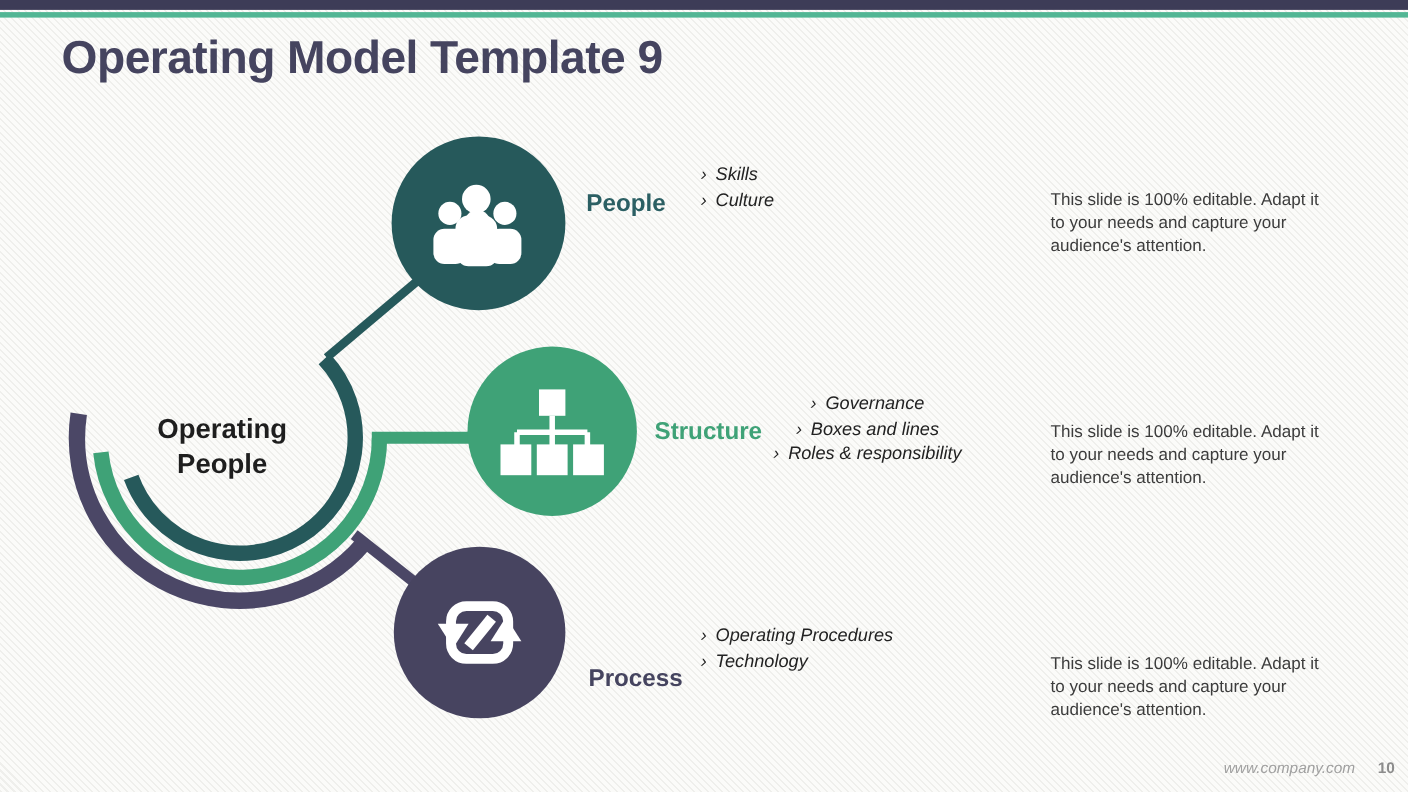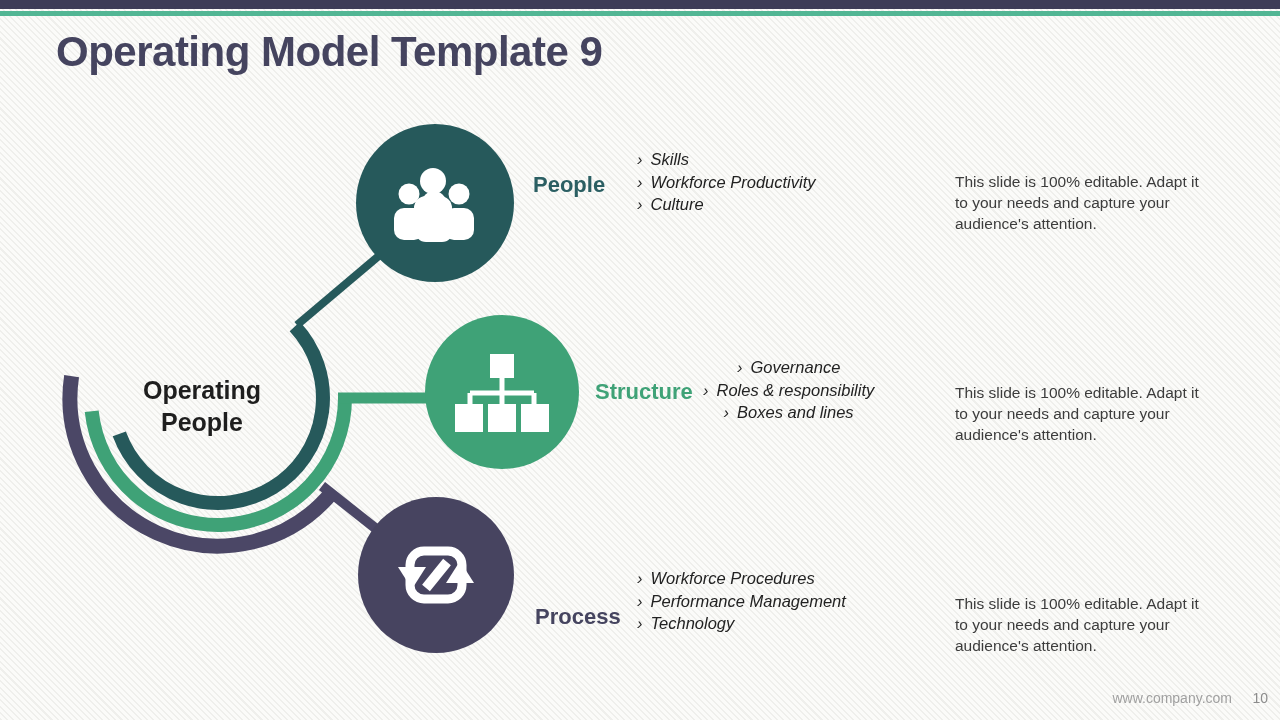--- a/index.html
+++ b/index.html
@@ -25,22 +25,22 @@
   .label-process{left:535px;top:604px;color:#45445F;}
   .bullets{position:absolute;font-size:16.5px;font-style:italic;color:#222;line-height:22.5px;}
   .bullets-people{left:637px;top:148px;font-style:italic;}
   .bullets-structure{left:703px;top:356px;text-align:center;}
   .bullets-process{left:637px;top:567px;}
   .b-mark{display:inline-block;margin-right:8px;}
   .note{position:absolute;font-size:15.5px;color:#3C3C3C;line-height:21px;white-space:nowrap;margin-top:17px;}
   .note-1{left:955px;top:154px;}
   .note-2{left:955px;top:365px;}
   .note-3{left:955px;top:576px;}
-  .footer-site{position:absolute;right:48px;top:690px;font-size:14px;color:#A0A0A0;}
-  .footer-page{position:absolute;right:12px;top:690px;font-size:14px;color:#8C8C8C;}
+  .footer-site{position:absolute;right:48px;top:690px;font-size:14px;color:#A0A0A0;font-style:italic;}
+  .footer-page{position:absolute;right:12px;top:690px;font-size:14px;color:#8C8C8C;font-weight:bold;}
 </style>
 </head>
 <body>
 
 <div class="slide">
 
   <div class="bar-navy"></div>
   <div class="bar-green"></div>
 
   <h1 class="title">Operating Model Template 9</h1>
@@ -90,33 +90,31 @@
     <div>Operating</div>
     <div>People</div>
   </div>
 
   <div class="node-label label-people">People</div>
   <div class="node-label label-structure">Structure</div>
   <div class="node-label label-process">Process</div>
 
   <div class="bullets bullets-people">
     <div><span class="b-mark">›</span><span>Skills</span></div>
-    <div><span class="b-mark">›</span><span>Workforce Productivity</span></div>
     <div><span class="b-mark">›</span><span>Culture</span></div>
   </div>
 
   <div class="bullets bullets-structure">
     <div><span class="b-mark">›</span><span>Governance</span></div>
+    <div><span class="b-mark">›</span><span>Boxes and lines</span></div>
     <div><span class="b-mark">›</span><span>Roles &amp; responsibility</span></div>
-    <div><span class="b-mark">›</span><span>Boxes and lines</span></div>
   </div>
 
   <div class="bullets bullets-process">
-    <div><span class="b-mark">›</span><span>Workforce Procedures</span></div>
-    <div><span class="b-mark">›</span><span>Performance Management</span></div>
+    <div><span class="b-mark">›</span><span>Operating Procedures</span></div>
     <div><span class="b-mark">›</span><span>Technology</span></div>
   </div>
 
   <div class="note note-1">
     <div>This slide is 100% editable. Adapt it</div>
     <div>to your needs and capture your</div>
     <div>audience's attention.</div>
   </div>
 
   <div class="note note-2">

